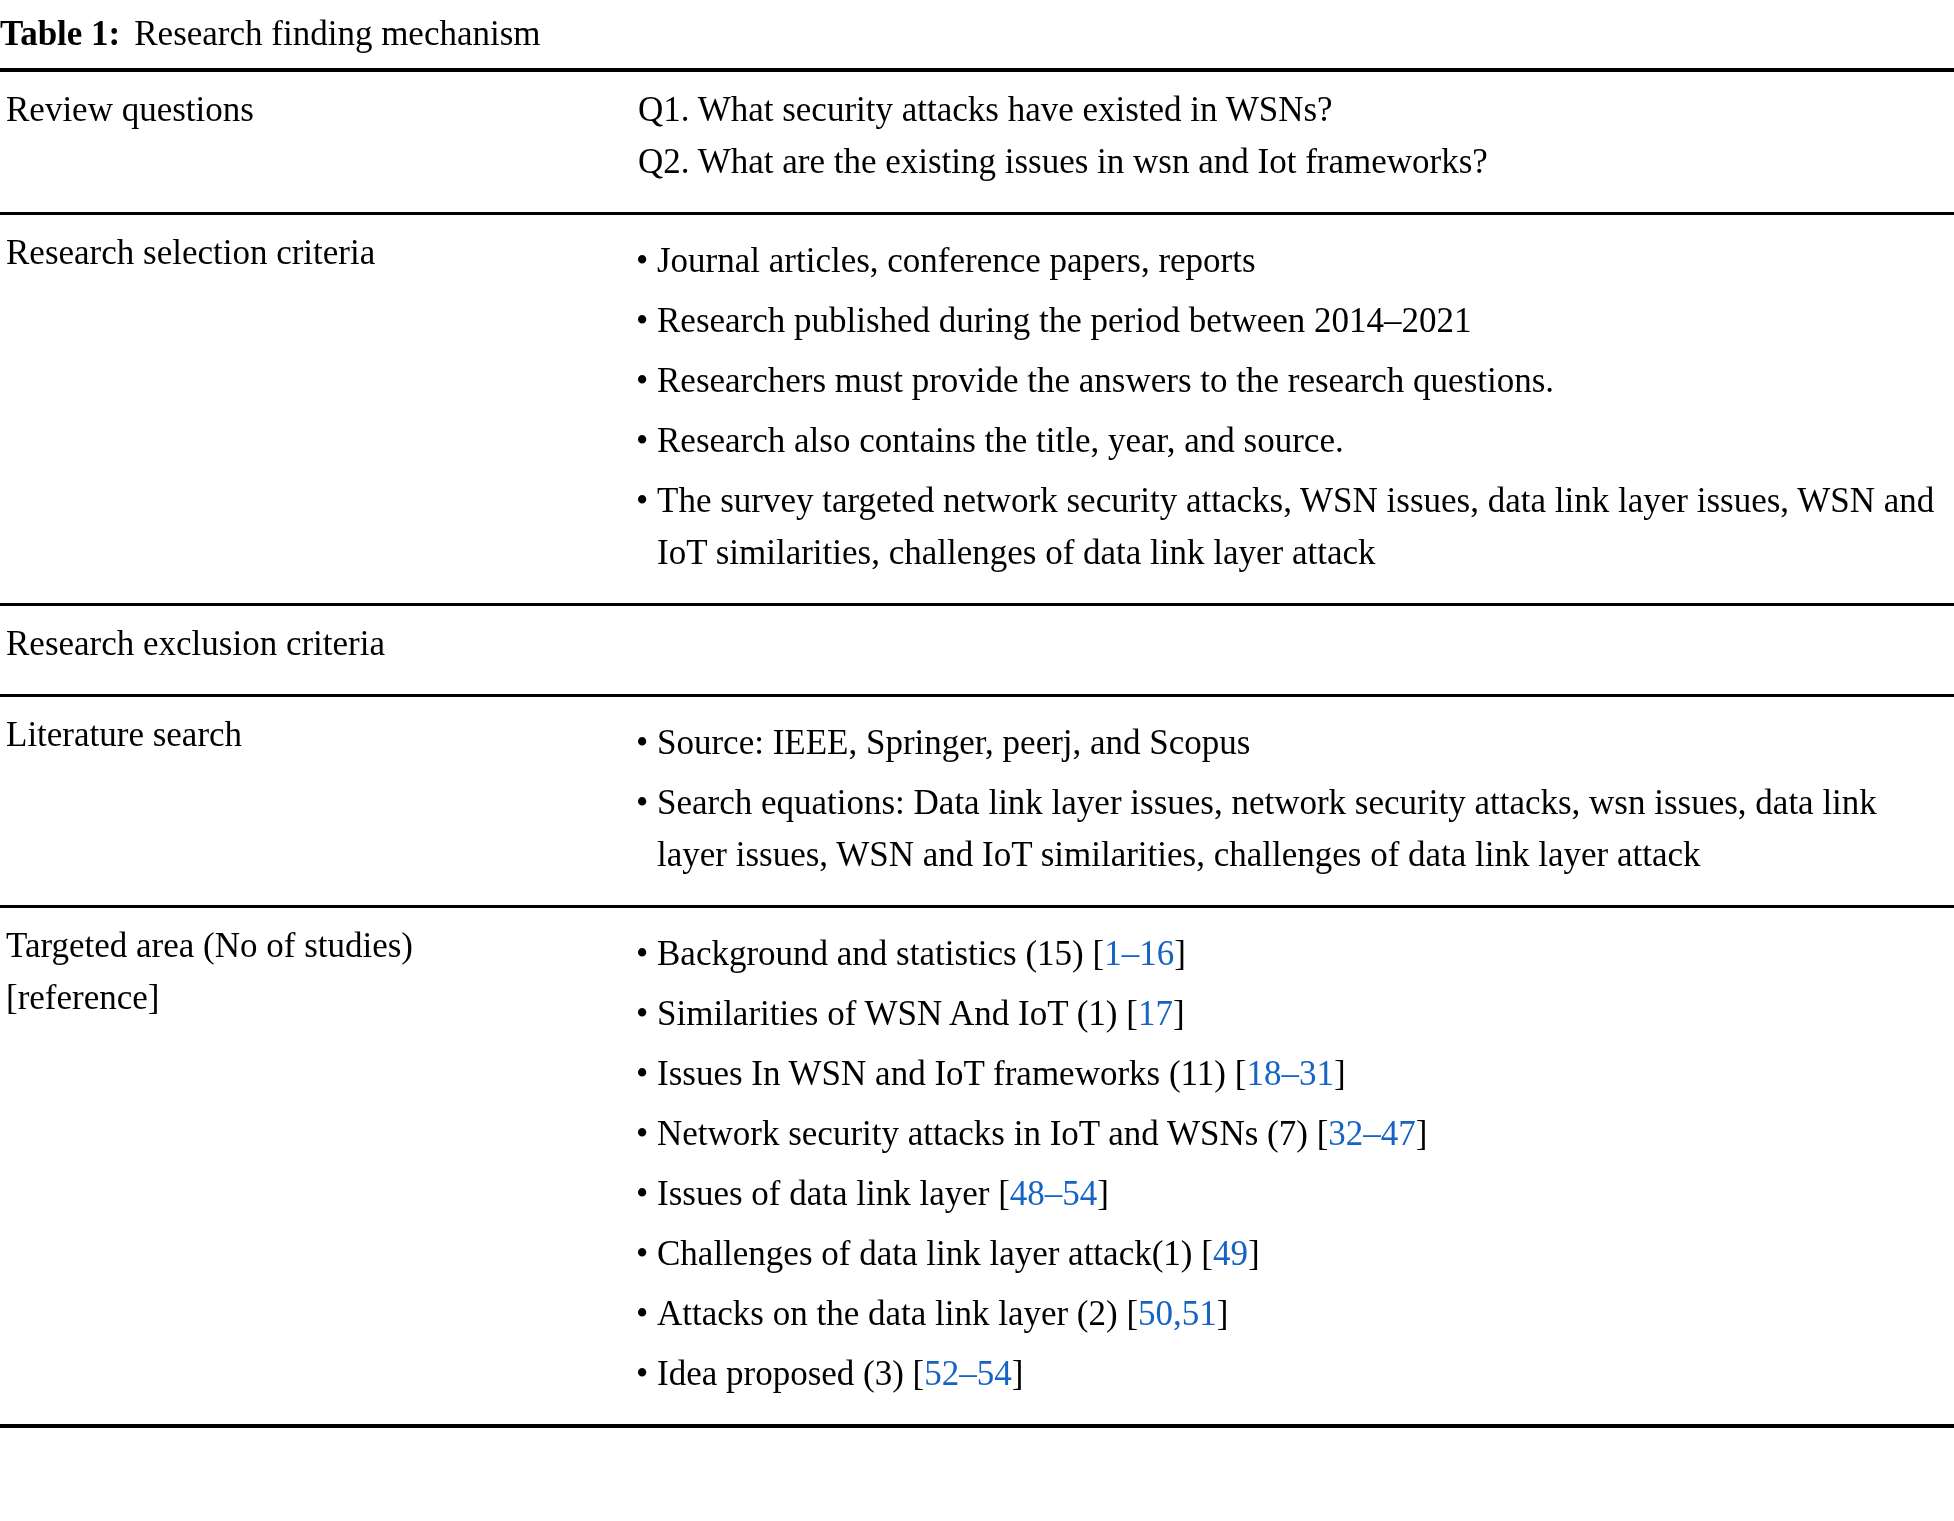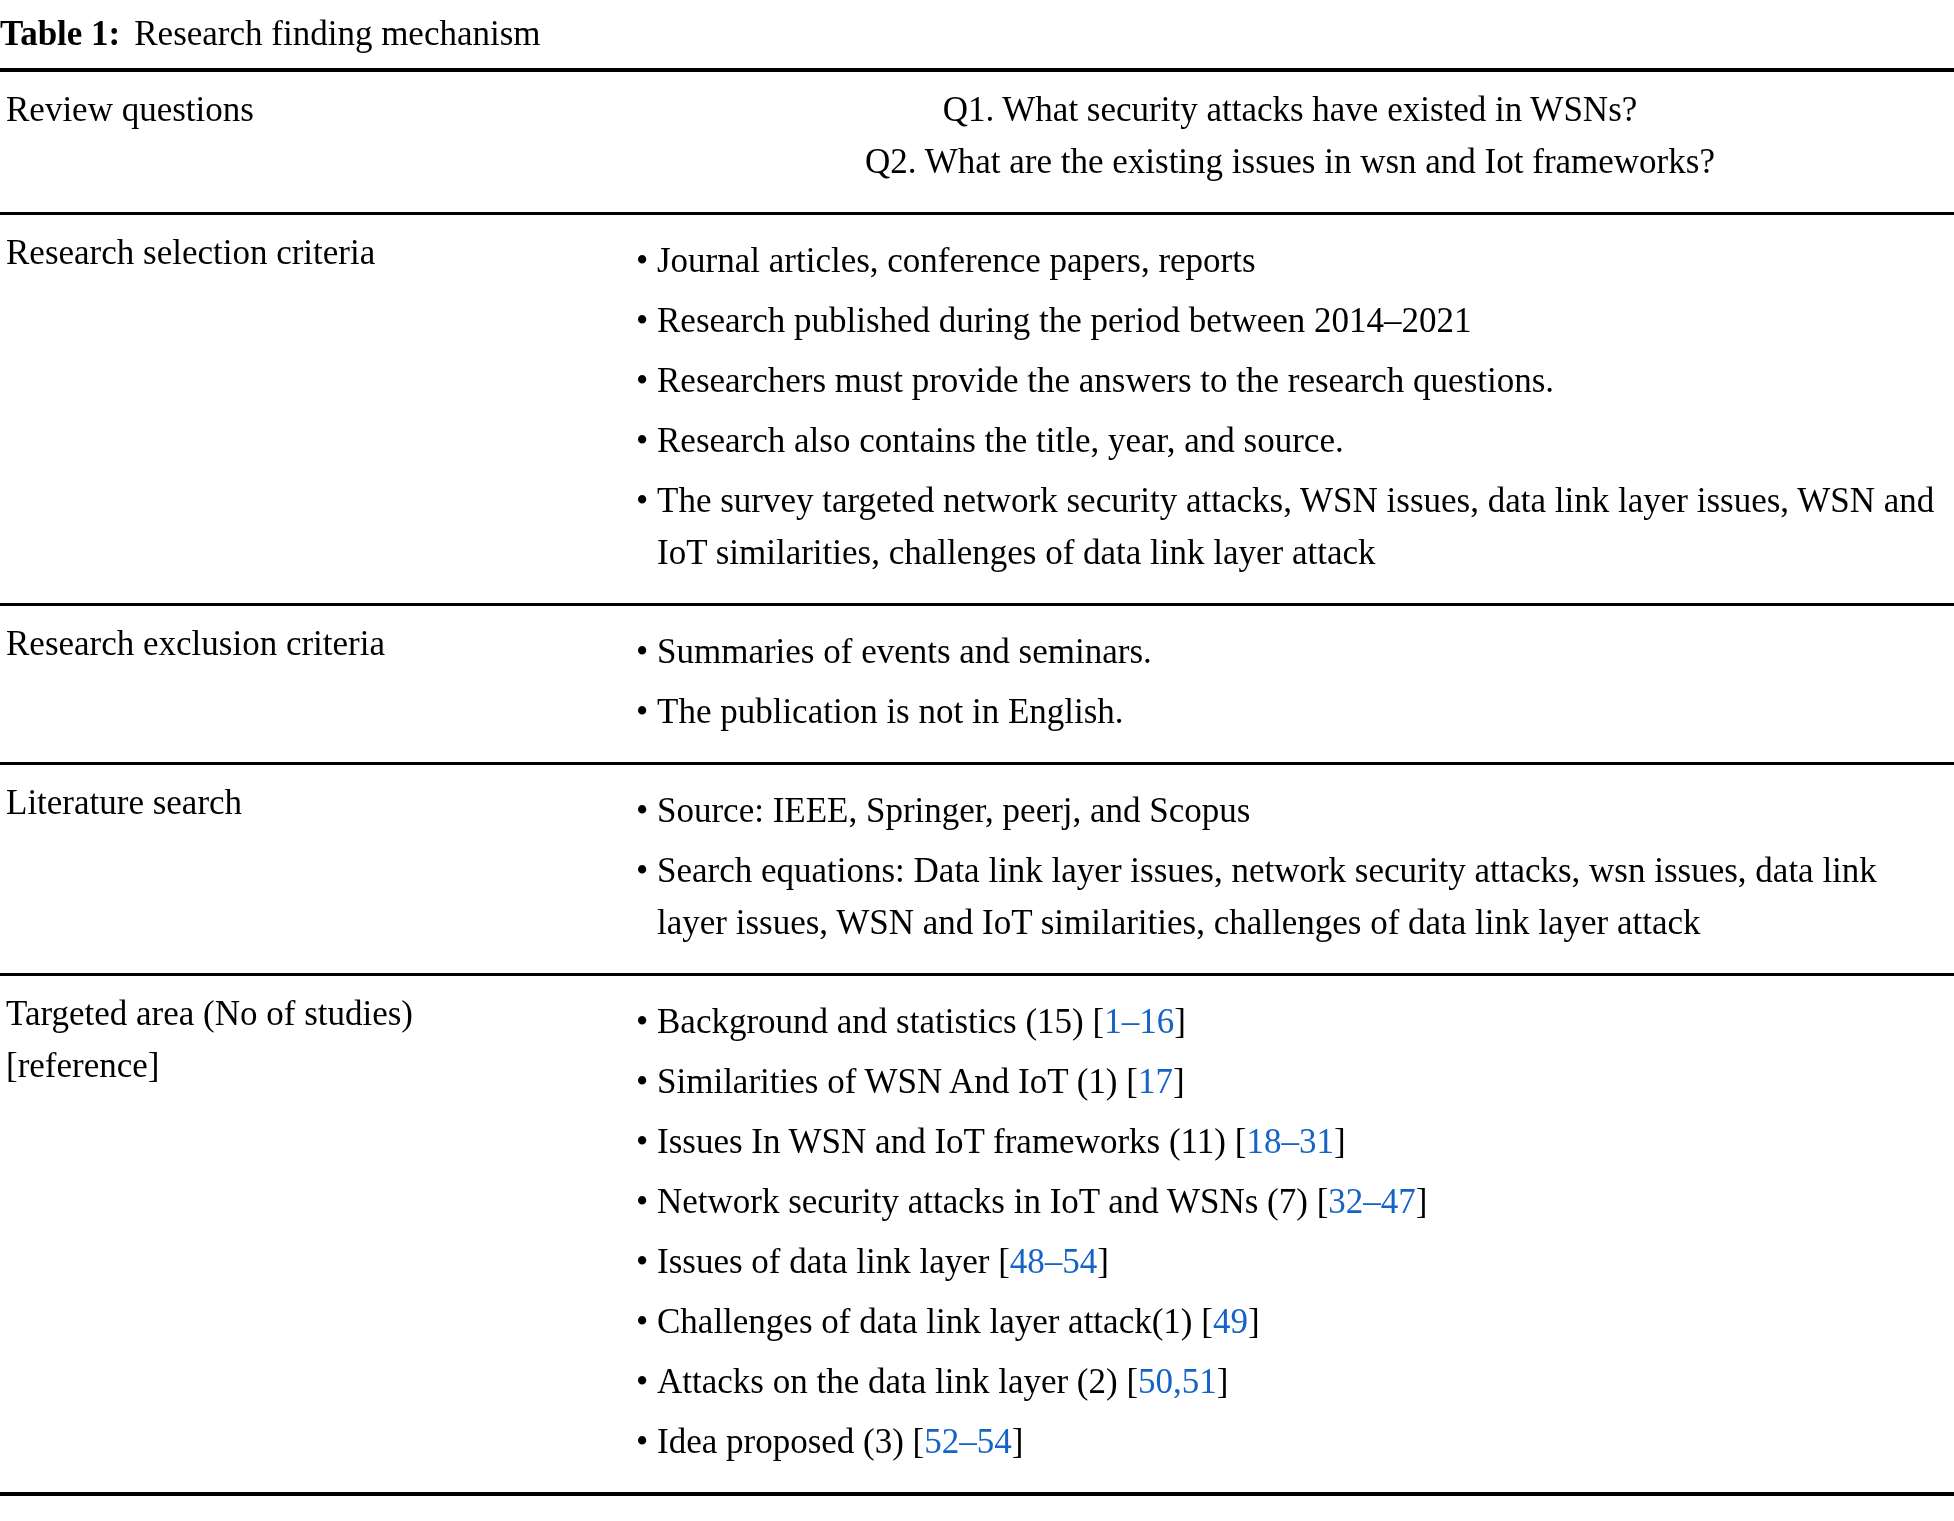--- a/index.html
+++ b/index.html
@@ -31,21 +31,21 @@
   .label-cell {
     flex: 0 0 636px;
     width: 636px;
     padding-left: 6px;
     padding-right: 10px;
   }
   .content-cell {
     flex: 1 1 auto;
     padding-right: 8px;
   }
-  .line.plain { padding-left: 2px; text-align: center; }
+  .line.plain { padding-left: 2px; }
   .line.bulleted {
     padding-left: 21px;
     text-indent: -21px;
     margin-top: 8px;
   }
   .bullet {
     display: inline-block;
     width: 21px;
     text-indent: 0;
   }
@@ -81,24 +81,20 @@
           <div class="line bulleted"><span class="bullet">•</span><span class="seg">Research published during the period between 2014–2021</span></div>
           <div class="line bulleted"><span class="bullet">•</span><span class="seg">Researchers must provide the answers to the research questions.</span></div>
           <div class="line bulleted"><span class="bullet">•</span><span class="seg">Research also contains the title, year, and source.</span></div>
           <div class="line bulleted"><span class="bullet">•</span><span class="seg">The survey targeted network security attacks, WSN issues, data link layer issues, WSN and IoT similarities, challenges of data link layer attack</span></div>
         </div>
       </div>
       <div class="row">
         <div class="label-cell">
           <div class="label-line">Research exclusion criteria</div>
         </div>
-        <div class="content-cell">
-          <div class="line bulleted"><span class="bullet">•</span><span class="seg">Summaries of events and seminars.</span></div>
-          <div class="line bulleted"><span class="bullet">•</span><span class="seg">The publication is not in English.</span></div>
-        </div>
       </div>
       <div class="row">
         <div class="label-cell">
           <div class="label-line">Literature search</div>
         </div>
         <div class="content-cell">
           <div class="line bulleted"><span class="bullet">•</span><span class="seg">Source: IEEE, Springer, peerj, and Scopus</span></div>
           <div class="line bulleted"><span class="bullet">•</span><span class="seg">Search equations: Data link layer issues, network security attacks, wsn issues, data link layer issues, WSN and IoT similarities, challenges of data link layer attack</span></div>
         </div>
       </div>

